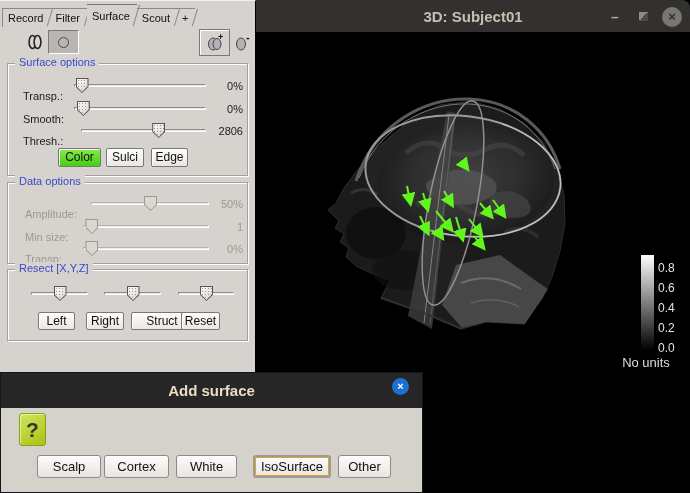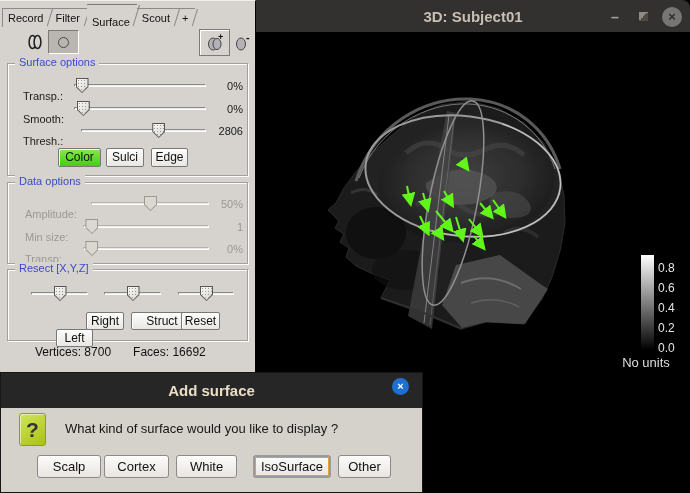--- a/index.html
+++ b/index.html
@@ -26,21 +26,21 @@
 
   
   .panel { position:absolute; left:0; top:0; width:256px; height:372px; background:#d6d3ce;
            border-right:1px solid #000; border-top:1px solid #f0efec; }
   .tabs { position:absolute; left:2px; top:2px; height:24px; display:flex; align-items:flex-end; }
   .tab { position:relative; height:19px; padding:3px 7px 0 5px; font-size:11px; color:#111;
          border-top:1px solid #8a8a8a; }
   .tab:first-child { border-left:1px solid #8a8a8a; }
   .tab .edge { position:absolute; top:0; right:-3px; width:1px; height:100%;
                background:#8a8a8a; transform:rotate(17deg); transform-origin:top center; }
-  .tab.active { height:23px; padding-top:11px; background:#d6d3ce; z-index:2; border-top:1px solid #7a7a7a; }
+  .tab.active { height:23px; padding-top:5px; background:#d6d3ce; z-index:2; border-top:1px solid #7a7a7a; }
 
   .toolbar-icon1 { position:absolute; left:27px; top:32px; }
   .toolbar-btn2 { position:absolute; left:48px; top:29px; width:31px; height:24px; background:#b9b6b1;
                   border:1px solid; border-color:#7a7a7a #ffffff #ffffff #7a7a7a;
                   display:flex; align-items:center; justify-content:center; }
   .circ { width:11px; height:11px; border:1.5px solid #4a4a4a; border-radius:50%; }
   .toolbar-btn3 { position:absolute; left:199px; top:28px; width:31px; height:27px; background:#d6d3ce;
                   border:1px solid #7a7a7a; box-shadow:inset 1px 1px 0 #fff; display:flex; align-items:center; justify-content:center; }
   .toolbar-ic4 { position:absolute; left:233px; top:32px; }
 
@@ -290,36 +290,32 @@
             <div class="t-i"></div>
           </div>
       </div>
       <div class="track" style="left:170px; width:56px;">
         <div class="thumb" style="left:calc(50% - 6px);">
             <div class="t-o"></div>
             <div class="t-i"></div>
           </div>
       </div>
     </div>
-    <div class="pbtn" style="left:48px; top:42px; width:37px; height:18px;margin-top:17px;">Left</div>
+    <div class="pbtn" style="left:30px; top:42px; width:37px; height:18px;">Left</div>
     <div class="pbtn" style="left:78px; top:42px; width:38px; height:18px;">Right</div>
     <div class="pbtn" style="left:123px; top:42px; width:62px; height:18px;">Struct</div>
     <div class="pbtn" style="left:173px; top:42px; width:39px; height:18px;">Reset</div>
   </div>
 
-  <div class="status">
-    <span>Vertices: 8700</span><span>Faces: 16692</span>
-  </div>
 </div>
 
 <div class="dialog">
   <div class="dlg-title">
     <div class="dlg-title-text">Add surface</div>
     <div class="dlg-close">×</div>
   </div>
   <div class="dlg-help">?</div>
-  <div class="dlg-question">What kind of surface would you like to display ?</div>
   <div class="dbtn" style="left:12px; width:64px;margin-left:24px;">Scalp</div>
   <div class="dbtn" style="left:103px; width:65px;">Cortex</div>
   <div class="dbtn" style="left:175px; width:61px;">White</div>
   <div class="dbtn focused" style="left:252px; width:78px;">IsoSurface</div>
   <div class="dbtn" style="left:337px; width:53px;">Other</div>
 </div>
 
 </body></html>

